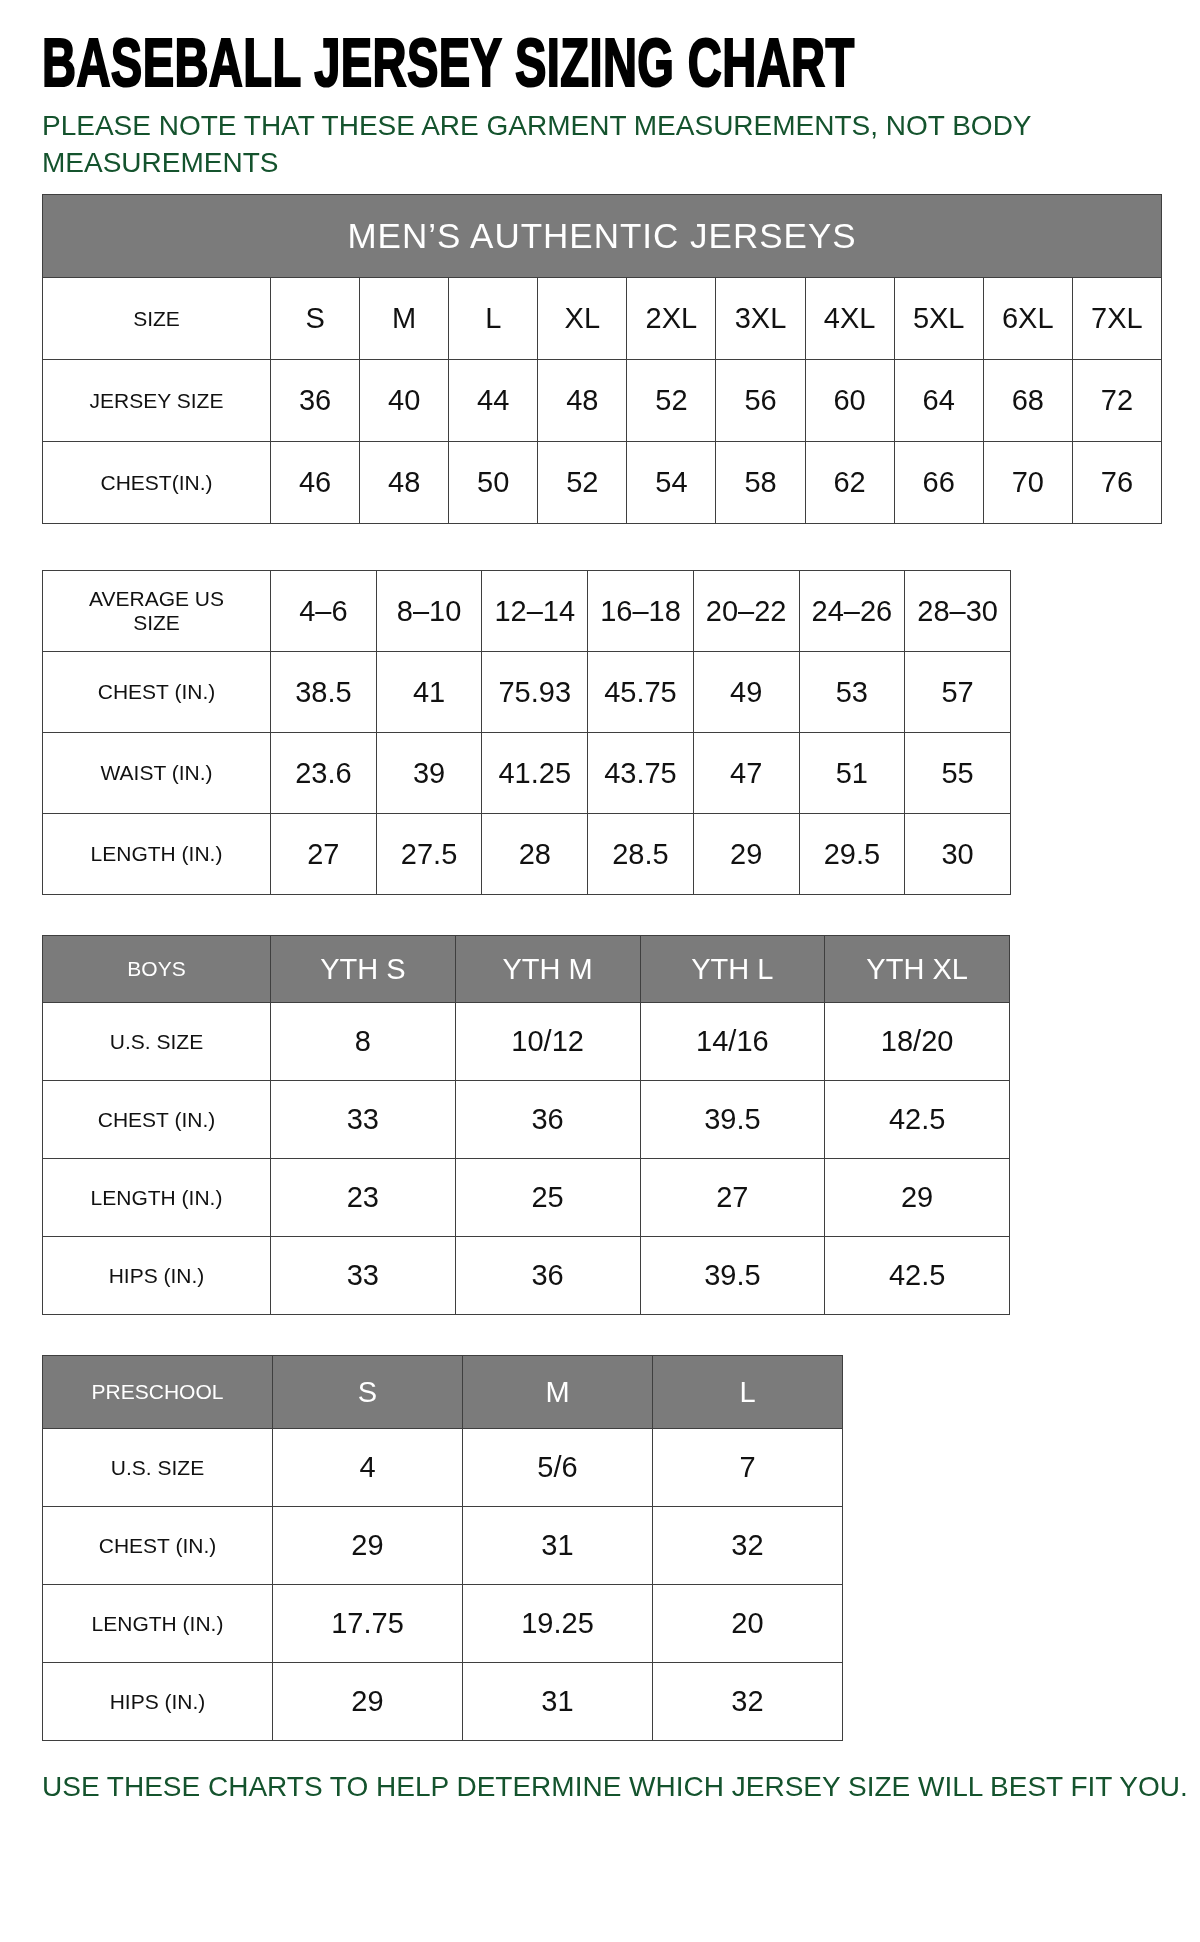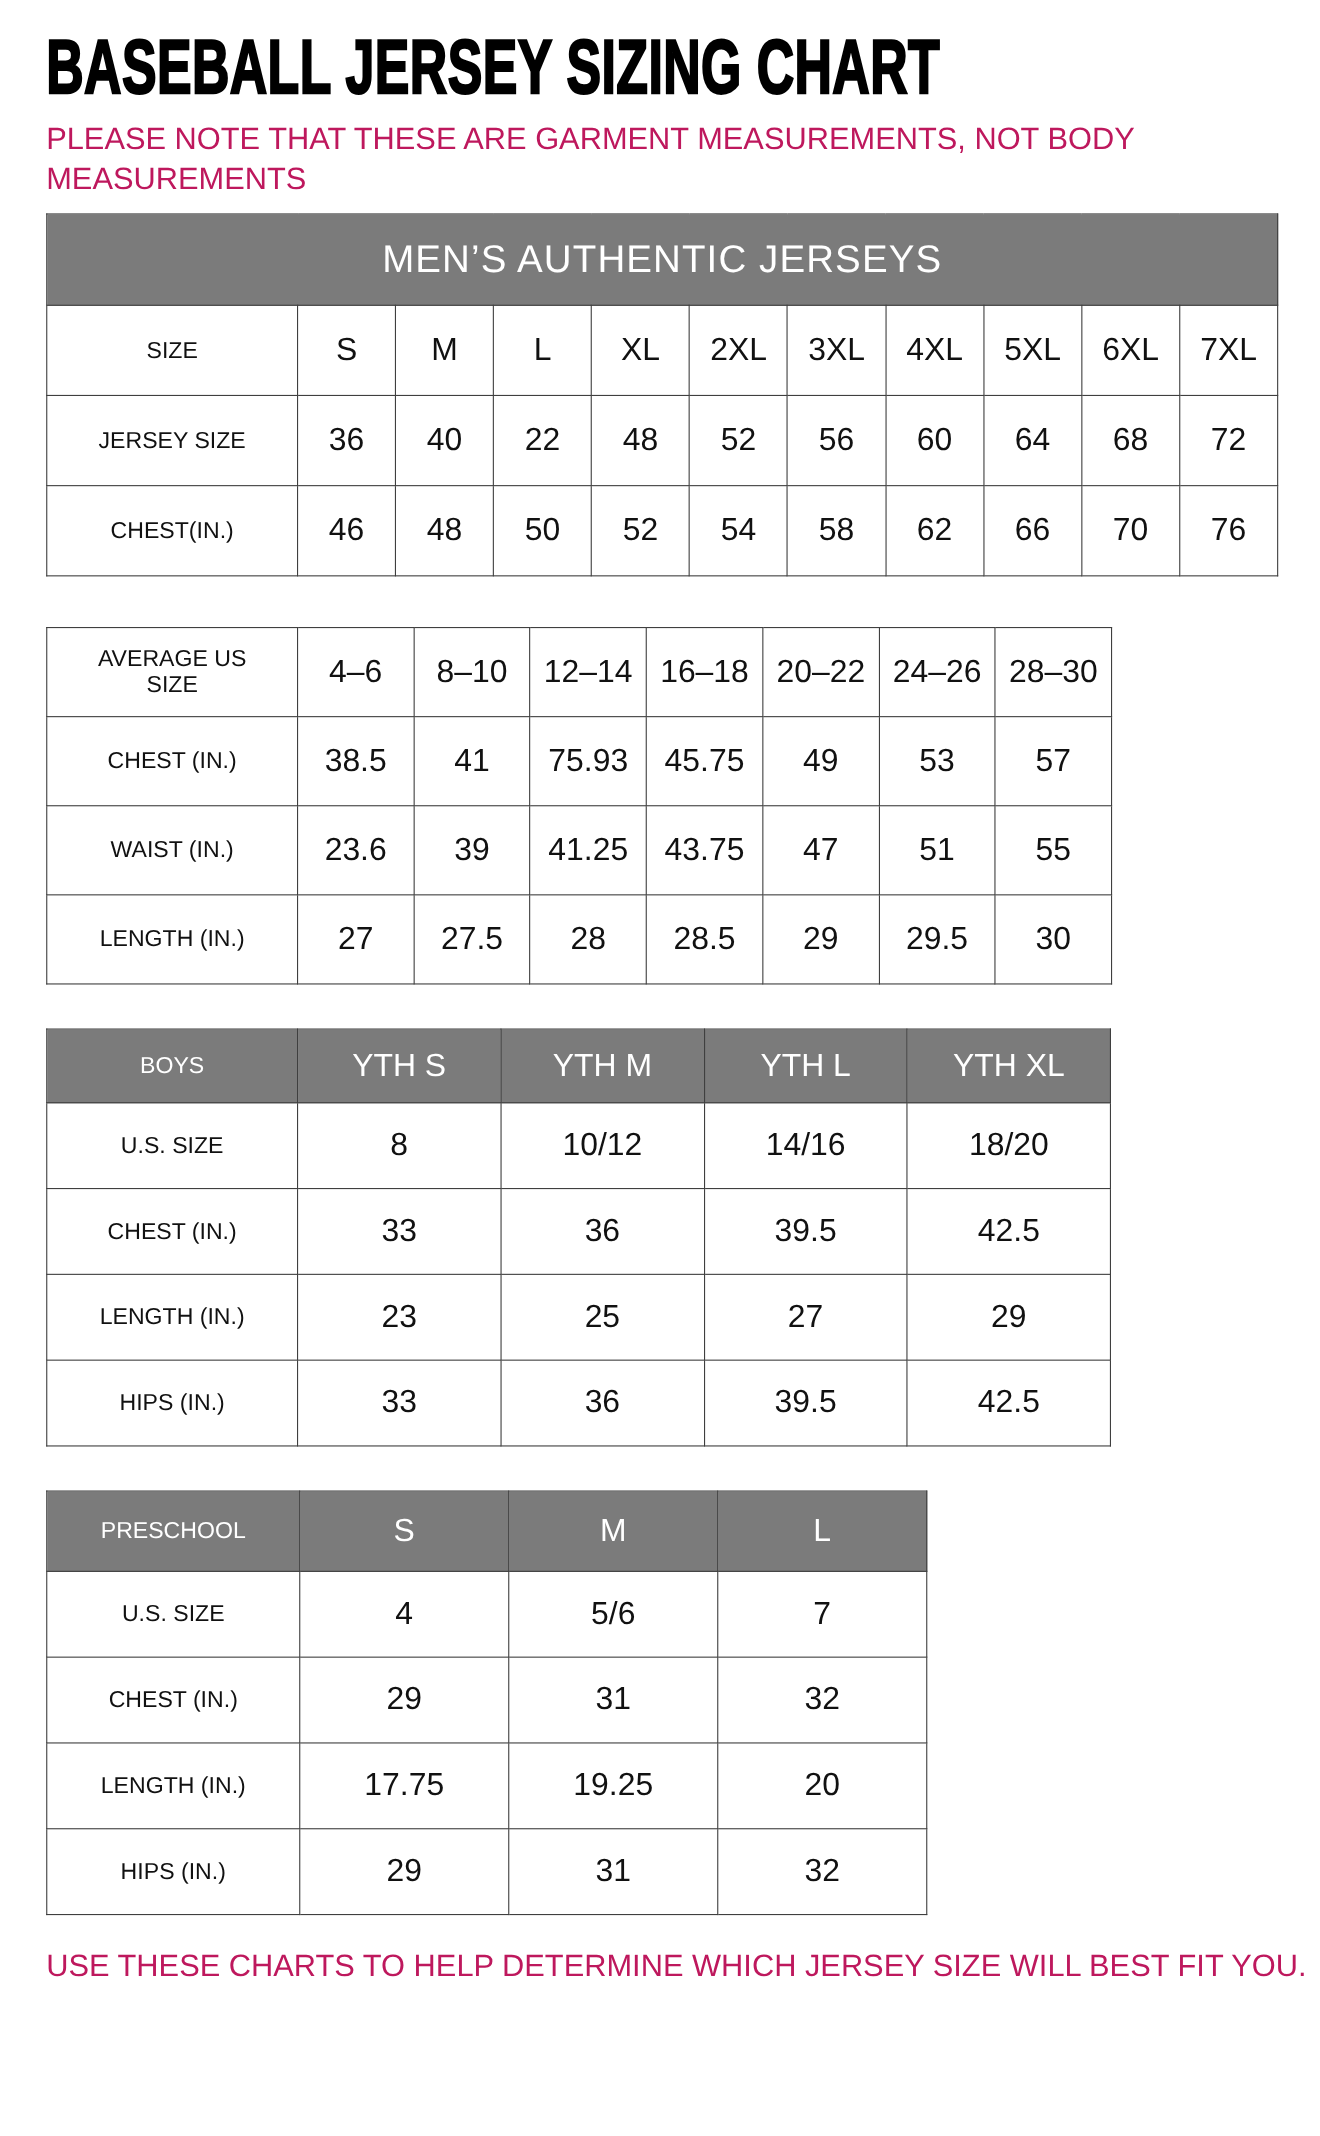--- a/index.html
+++ b/index.html
@@ -12,21 +12,21 @@
 
   .title{
     margin:0;font-size:62px;line-height:1.1;font-weight:700;color:#000;
     white-space:nowrap;display:inline-block;
     transform:scale(0.76,1.12);transform-origin:left top;
     -webkit-text-stroke:2px #000;letter-spacing:0.5px;
   }
   .note{
     margin-top:16px;font-size:28px;line-height:1.32;font-weight:400;
   }
-  .red{color:#be185d;}
+  .red{color:#14532d;}
 
   table{border-collapse:collapse;table-layout:fixed;}
   td{
     border:1px solid #3f3f3f;text-align:center;vertical-align:middle;
     font-size:29px;color:#111;padding:0;
   }
   .gray{background:#7b7b7b;color:#ffffff;}
   .lbl{font-size:21px;}
 
   
@@ -88,21 +88,21 @@
       <td>3XL</td>
       <td>4XL</td>
       <td>5XL</td>
       <td>6XL</td>
       <td>7XL</td>
     </tr>
     <tr class="r">
       <td class="lbl">JERSEY SIZE</td>
       <td>36</td>
       <td>40</td>
-      <td>22</td>
+      <td>44</td>
       <td>48</td>
       <td>52</td>
       <td>56</td>
       <td>60</td>
       <td>64</td>
       <td>68</td>
       <td>72</td>
     </tr>
     <tr class="r">
       <td class="lbl">CHEST(IN.)</td>

